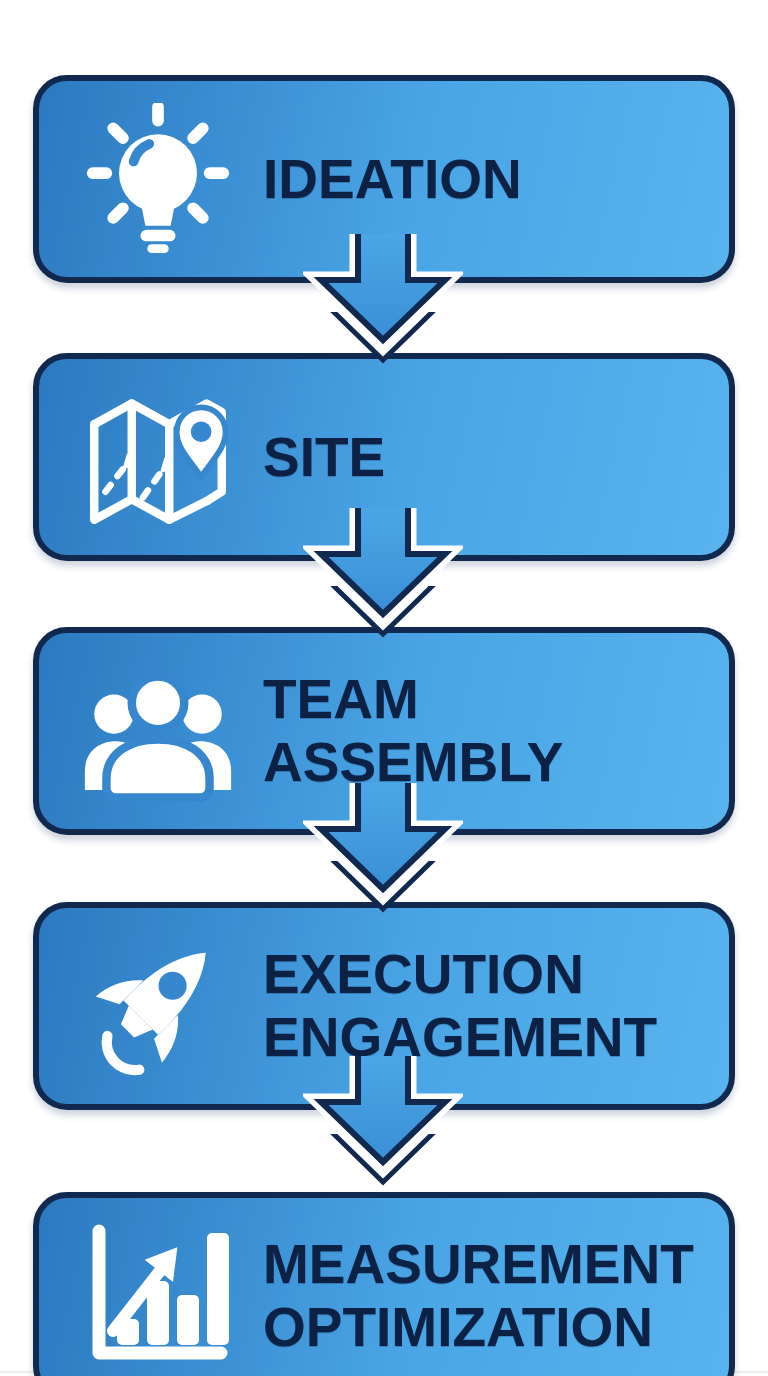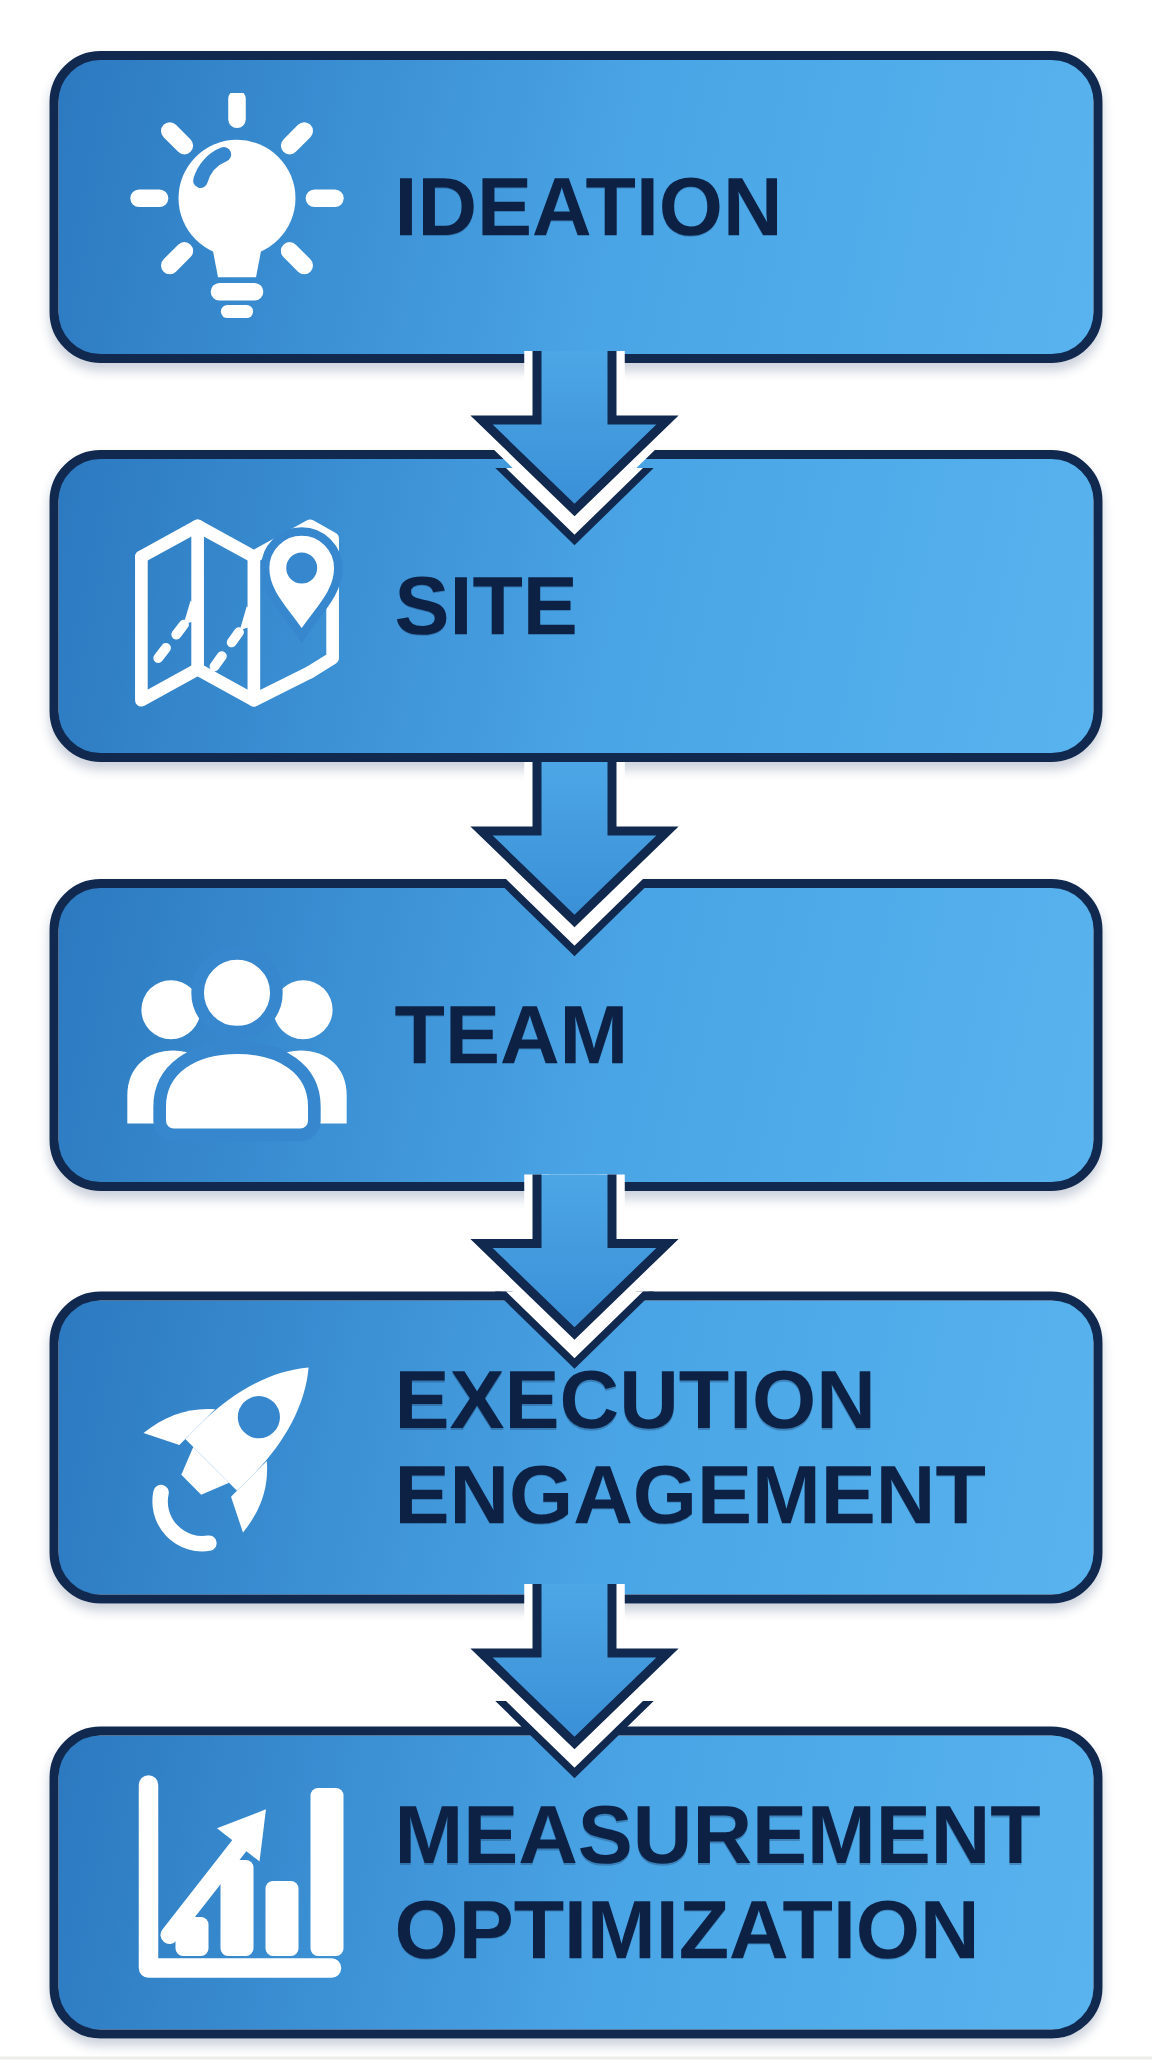--- a/index.html
+++ b/index.html
@@ -9,22 +9,23 @@
     font-family:"Liberation Sans", sans-serif;
   }
   .step{
     position:absolute;left:33px;width:702px;height:208px;
     box-sizing:border-box;
     border:6px solid #11294f;
     border-radius:34px;
     background:linear-gradient(102deg,#2c79c0 0%,#4aa5e6 55%,#58b3ee 100%);
     box-shadow:0 5px 7px rgba(25,50,95,0.22);
     z-index:1;
-  }
-  .step-1{top:34px;} .step-2{top:300px;padding-left:29px;} .step-3{top:586px;text-decoration:underline;} .step-4{top:861px;} .step-5{top:1151px;}
+    margin-top:41px;
+  }
+  .step-1{top:34px;} .step-2{top:312px;padding-left:29px;} .step-3{top:586px;text-decoration:underline;} .step-4{top:861px;} .step-5{top:1151px;}
   .icon-wrap{
     position:absolute;left:44px;top:50%;transform:translateY(-50%);
     width:150px;height:152px;
   }
   .icon-wrap svg{width:100%;height:100%;display:block;}
   .label{
     position:absolute;left:224px;top:50%;transform:translateY(-50%);
     color:#0d2145;font-weight:700;font-size:55px;line-height:63px;
     letter-spacing:0px;white-space:nowrap;
     text-shadow:0 1px 0 rgba(10,25,55,0.25);
@@ -99,20 +100,21 @@
         <path d="M2,138 L2,118 C2,98 16,86 35,86 C47,86 57,92 62,102 L62,138 Z"></path>
         <circle cx="127" cy="57" r="21"></circle>
         <path d="M158,138 L158,118 C158,98 144,86 125,86 C113,86 103,92 98,102 L98,138 Z"></path>
       </g>
       <circle cx="80" cy="45" r="28" fill="#ffffff" stroke="#3787ce" stroke-width="9"></circle>
       <path d="M25,136 a10,10 0 0 0 10,10 L125,146 a10,10 0 0 0 10,-10 L135,126 C135,99 111,84 80,84 C49,84 25,99 25,126 Z" fill="#ffffff" stroke="#3787ce" stroke-width="9"></path>
     </svg>
   </div>
   <div class="label">
     <div>TEAM</div>
+    <div>ASSEMBLY</div>
   </div>
 </div>
 
 <div class="step step-4">
   <div class="icon-wrap">
     <svg viewBox="0 0 160 160">
       <path d="M26,112 A30,30 0 0 0 60,148" stroke="#ffffff" stroke-width="11" fill="none" stroke-linecap="round"></path>
       <g transform="rotate(45 80 74)">
         <path d="M80,2 C97,22 106,52 106,84 L106,100 L54,100 L54,84 C54,52 63,22 80,2 Z" fill="#ffffff"></path>
         <path d="M54,70 C40,82 32,98 30,118 L54,106 Z" fill="#ffffff"></path>

